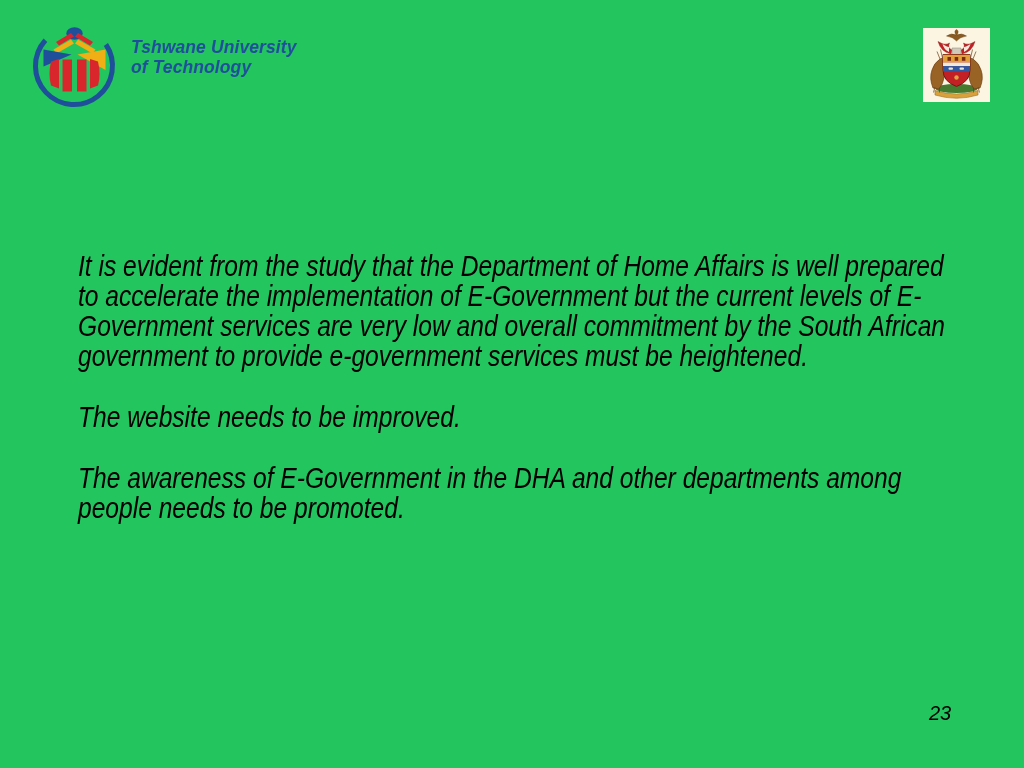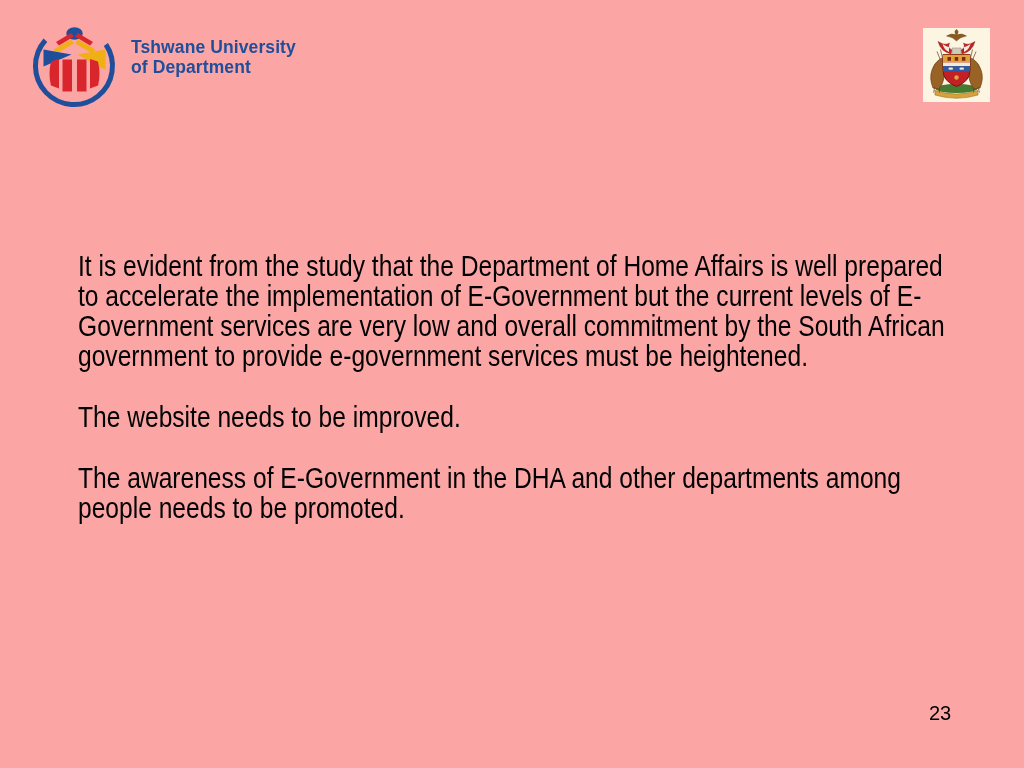--- a/index.html
+++ b/index.html
@@ -3,21 +3,21 @@
 <meta charset="utf-8">
 <style>
   html, body { margin: 0; padding: 0; }
   body {
     width: 1024px; height: 768px;
     background: #ffffff;
     font-family: "Liberation Sans", "DejaVu Sans", sans-serif;
     position: relative; overflow: hidden;
     color: #000;
   }
-  .slide { position: absolute; inset: 0; background: #fca5a5; }
+  .slide { position: absolute; inset: 0; background: #22c55e; font-style: italic; }
 
   
   .tut-logo { position: absolute; left: 28px; top: 14px; width: 270px; height: 96px; }
   .tut-emblem { position: absolute; left: 0; top: 2px; width: 104px; height: 100px; }
   .tut-wordmark {
     position: absolute; left: 103px; top: 24px;
     color: var(--tut-blue, #1F4F9B);
     font-weight: bold; font-size: 17.5px; line-height: 19.5px;
     letter-spacing: 0.1px; white-space: nowrap;
   }
@@ -64,21 +64,21 @@
       <path d="M15.5 33.5 L43.5 38.5 L15.5 50.5 Z" fill="#1F4F9B"></path>
       <path d="M77.5 33.5 L49.5 38.5 L77.5 54 Z" fill="#EFAF15"></path>
 
       <path d="M23 45.5 Q20 58 23 69.5 L31 72.5 L31 43 Z" fill="#D9262C"></path>
       <path d="M34.5 43.5 h9.5 v32 h-9.5 Z" fill="#D9262C"></path>
       <path d="M49 43.5 h9.5 v32 h-9.5 Z" fill="#D9262C"></path>
       <path d="M70 45.5 Q73 58 70 69.5 L62 72.5 L62 43 Z" fill="#D9262C"></path>
     </svg>
     <div class="tut-wordmark">
       <div>Tshwane University</div>
-      <div>of Department</div>
+      <div>of Technology</div>
     </div>
   </div>
 
   <svg class="coat-of-arms" viewBox="0 0 67 74" xmlns="http://www.w3.org/2000/svg" aria-hidden="true">
     <rect x="0" y="0" width="67" height="74" fill="#FBF5E1"></rect>
 
     <path d="M12 62.5 Q33.5 69.5 55 62.5 L55 67 Q33.5 73.5 12 67 Z" fill="#D8A13C" stroke="#A06F25" stroke-width="0.6"></path>
 
     <ellipse cx="33.5" cy="60.5" rx="21" ry="4.6" fill="#47792F"></ellipse>
 

